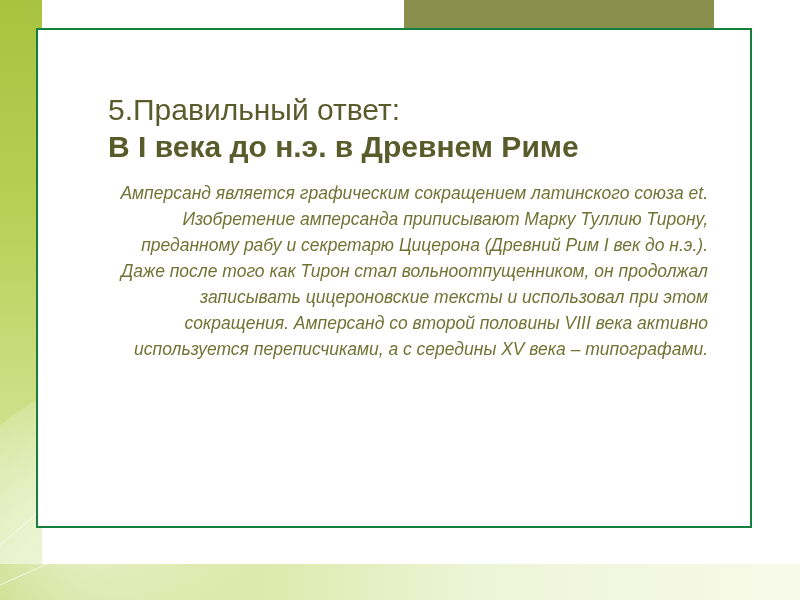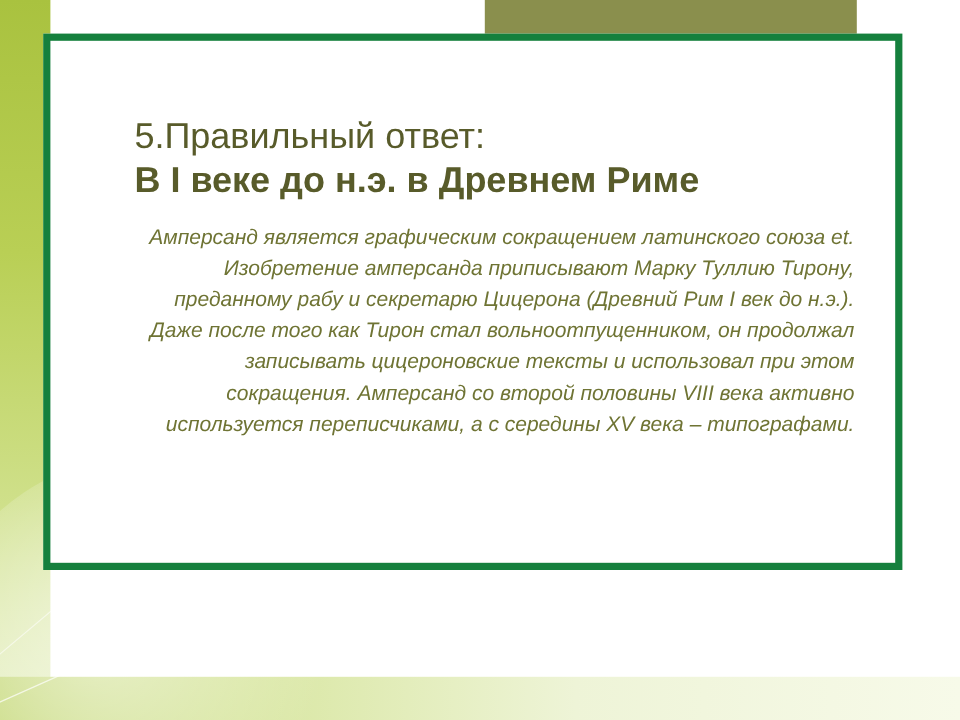--- a/index.html
+++ b/index.html
@@ -81,23 +81,23 @@
     height: 56px;
     background: #8a8f4d;
   }
 
   
   .content-card {
     position: absolute;
     left: 36px;
     top: 28px;
     width: 716px;
-    height: 447px;
+    height: 500px;
     background: #ffffff;
-    border: 6px solid #15803d;
+    border: 2px solid #15803d;
     box-sizing: border-box;
   }
 
   .content-inner {
     position: absolute;
     left: 70px;
     top: 62px;
     width: 600px;
   }
 
@@ -137,21 +137,21 @@
   <div class="slide-bg-deco2"></div>
   <div class="slide-bg-deco3"></div>
 
   <div class="top-block"></div>
 
   <div class="content-card">
     <div class="content-inner">
 
       <h1 class="title">
         <span class="title-line-1">5.Правильный ответ:</span>
-        <span class="title-line-2">В I веке до н.э. в Древнем Риме</span>
+        <span class="title-line-2">В I века до н.э. в Древнем Риме</span>
       </h1>
 
       <p class="body-text">Амперсанд является графическим сокращением латинского союза et. Изобретение амперсанда приписывают Марку Туллию Тирону, преданному рабу и секретарю Цицерона (Древний Рим I век до н.э.). Даже после того как Тирон стал вольноотпущенником, он продолжал записывать цицероновские тексты и использовал при этом сокращения. Амперсанд со второй половины VIII века активно используется переписчиками, а с середины XV века – типографами.</p>
 
     </div>
   </div>
 
 </div>
 
 </body></html>

